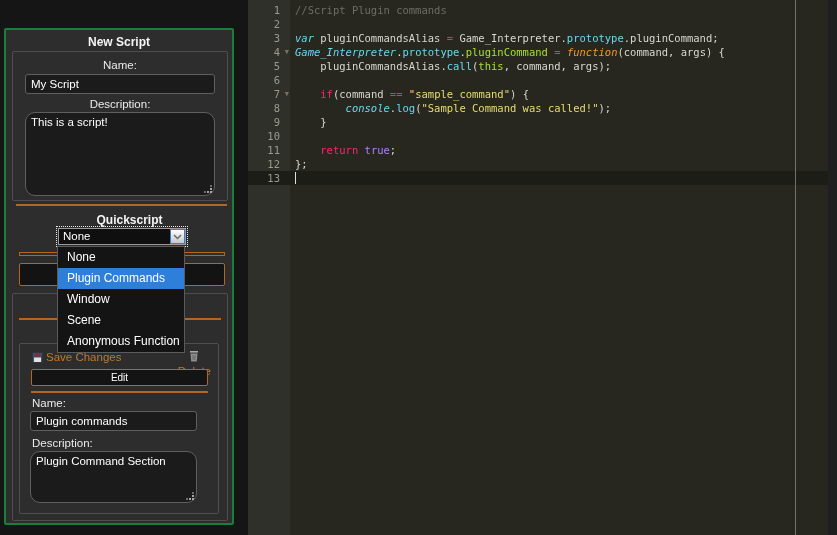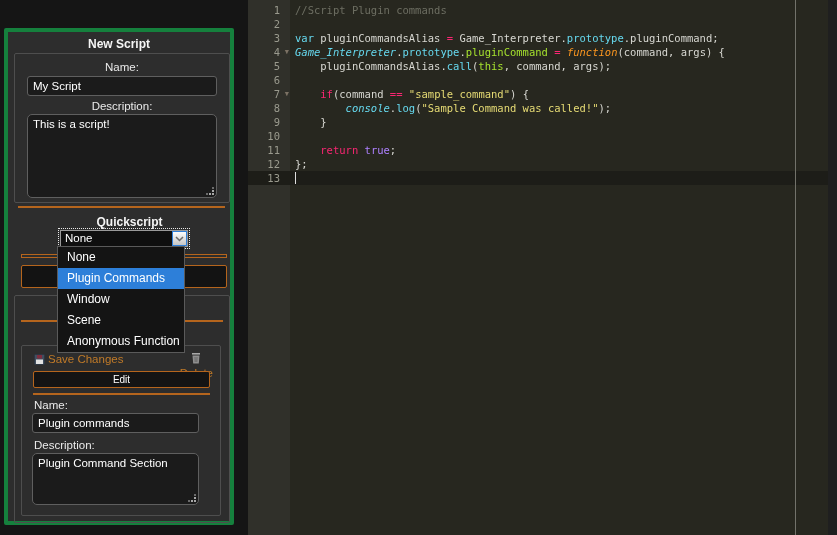--- a/index.html
+++ b/index.html
@@ -6,41 +6,41 @@
   html,body { width: 837px; height: 535px; overflow: hidden; }
   body {
     position: relative;
     background: #151515;
     font-family: "Liberation Sans", sans-serif;
   }
 
   
   .left-panel{
     position:absolute; left:4px; top:28px; width:230px; height:497px;
-    background:#2d2d2d; border:4px solid #15803d; border-radius:2px;
+    background:#2d2d2d; border:2px solid #15803d; border-radius:2px;
   }
   .panel-title{
     position:absolute; top:5px; left:0; width:100%;
     text-align:center; color:#f5f5f5; font-size:12px; font-weight:bold;
   }
   .groupbox{ position:absolute; border:1px solid #4e4e4e; border-radius:2px; }
   .group1{ left:6px; top:21px; width:216px; height:150px; }
   .center-label{ display:block; text-align:center; color:#eaeaea; font-size:11.5px; margin-top:7px; }
   .field{
     display:block; margin:3px auto 0; width:190px; height:20px;
     background:#1b1b1b; border:1px solid #5f5f5f; border-radius:3px;
     color:#ffffff; font-size:11.5px; font-family:"Liberation Sans",sans-serif;
     padding:2px 5px; outline:none;
   }
   .areawrap{ position:relative; width:190px; margin:2px auto 0; }
   .area1 .txt{ height:84px; }
   .area2 .txt{ height:52px; }
   .txt{
     display:block; width:100%; resize:none;
-    background:#1b1b1b; border:1px solid #5f5f5f; border-radius:5px;
+    background:#1b1b1b; border:1px solid #5f5f5f; border-radius:10px;
     color:#ffffff; font-size:11.5px; font-family:"Liberation Sans",sans-serif;
     padding:3px 5px; outline:none; overflow:hidden;
   }
   .grip{ position:absolute; right:3px; bottom:3px; width:8px; height:8px; pointer-events:none; }
   .grip::after{
     content:""; position:absolute; right:0; bottom:0; width:2px; height:2px; background:#a8a8a8;
     box-shadow:-3px 0 #a8a8a8, 0 -3px #a8a8a8, -6px 0 #6c6c6c, 0 -6px #6c6c6c;
   }
   .hr-orange{ position:absolute; height:0; border-top:2px solid var(--accent,#b5651d); }
   .hr1{ left:10px; right:5px; top:174px; }
@@ -106,21 +106,21 @@
   .scrollstrip{ position:absolute; right:0; top:0; bottom:0; width:9px; background:#1f1f1f; }
   .gutter-nums{ position:absolute; left:0; top:3px; width:42px; }
   .gnum{ position:relative; height:14px; line-height:14px; font-size:10.5px; color:#9a9a8e; text-align:right; padding-right:10px; }
   .fold{ position:absolute; right:1px; top:1px; font-size:7px; color:#7c7265; line-height:12px; }
   .code{ position:absolute; left:42px; top:3px; right:9px; }
   .cline{ height:14px; line-height:14px; font-size:10.5px; white-space:pre; padding-left:5px; color:#d8d8d2; }
   .cursor{ position:absolute; left:47px; top:172px; width:1px; height:12px; background:#dedede; }
   .t-com{ color:#6d6e62; }
   .t-kw{ color:#f92672;margin-top:48px; }
   .t-op{ color:#f92672; }
-  .t-kwi{ color:#66d9ef; }
+  .t-kwi{ color:#66d9ef; font-style:italic; }
   .t-cyi{ color:#66d9ef; font-style:italic; }
   .t-prop{ color:#66d9ef; }
   .t-def{ color:#a6e22e; }
   .t-fni{ color:#fd971f; font-style:italic; }
   .t-str{ color:#e6db74; }
   .t-atom{ color:#ae81ff; }
   .t-pl{ color:#d8d8d2; }
 </style>
 </head>
 <body>

